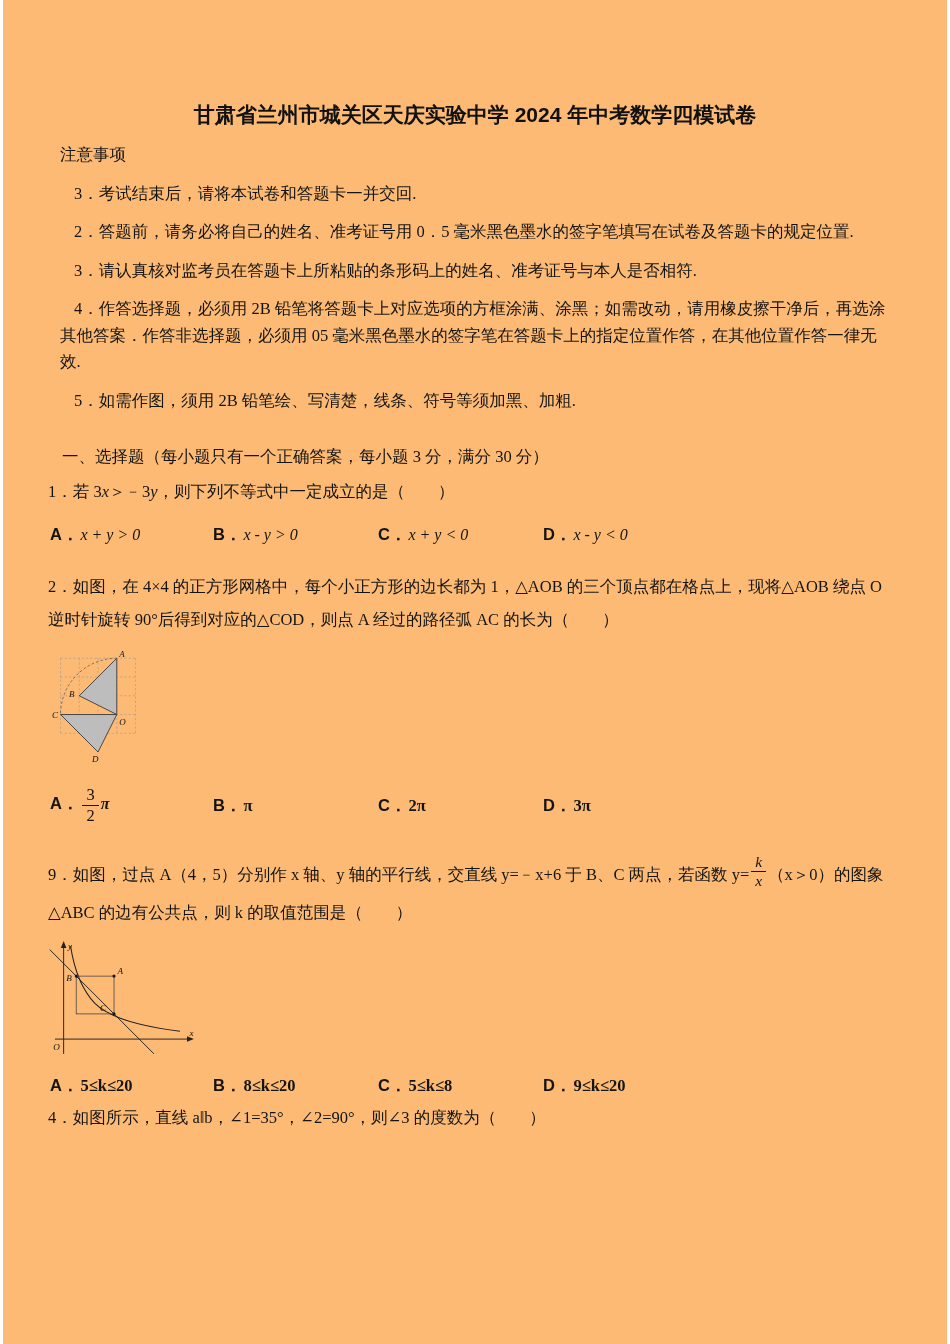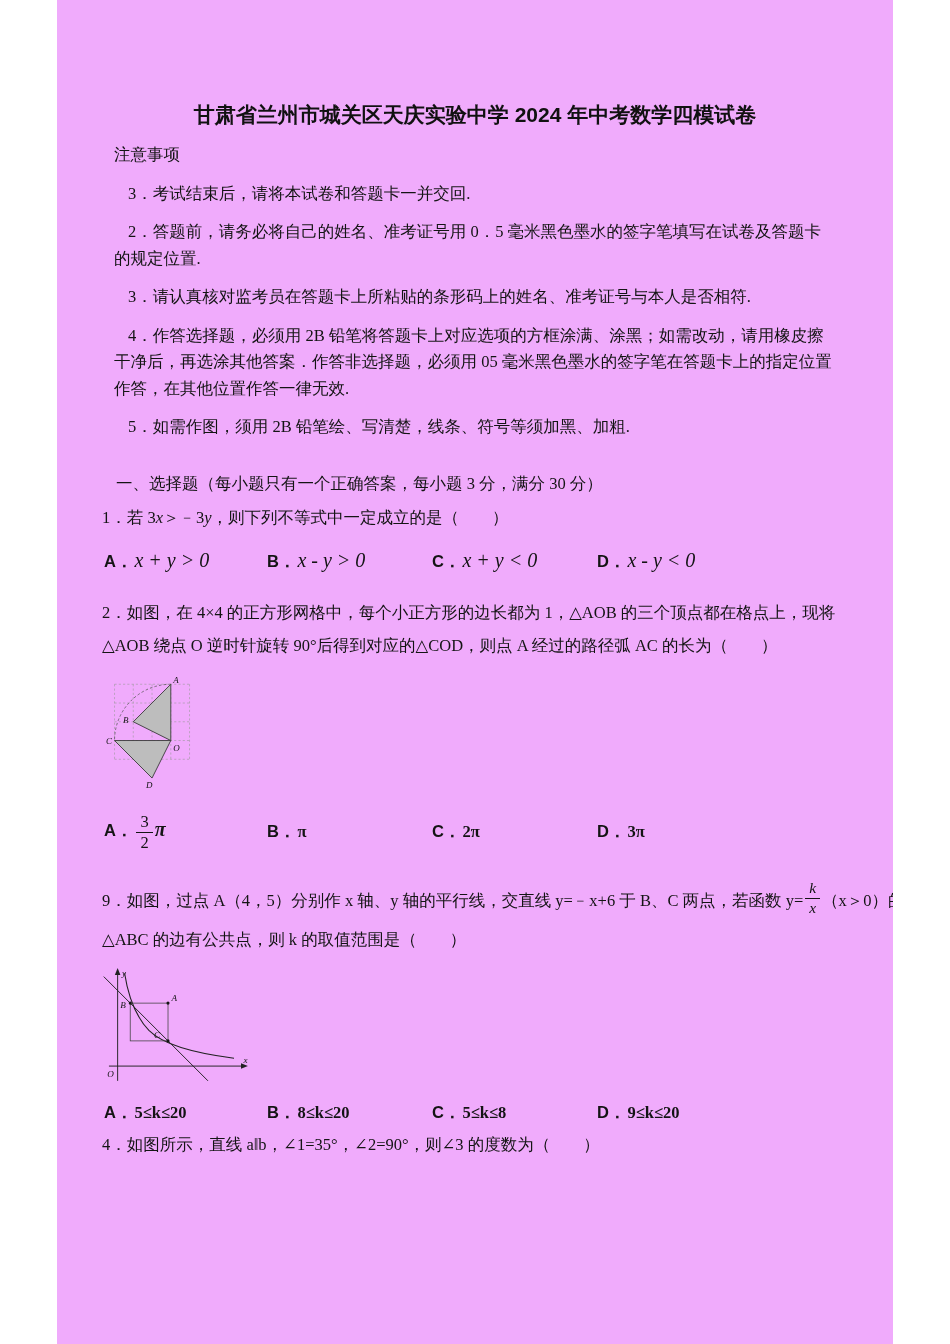--- a/index.html
+++ b/index.html
@@ -1,18 +1,18 @@
 <!DOCTYPE html>
 <html><head>
 <meta charset="utf-8">
 <style>
   html,body { margin:0; padding:0; background:#ffffff; }
   .page {
-    position:relative; width:836px; height:1344px; margin:0 auto;
-    background:#f0abfc; color:#141414; overflow:hidden; box-sizing:border-box;
+    position:relative; width:944px; height:1344px; margin:0 auto;
+    background:#fdba74; color:#141414; overflow:hidden; box-sizing:border-box;
     padding:100px 45px 40px 45px;
     font-family:"Liberation Serif","DejaVu Serif",serif;
     font-size:16.5px; line-height:26.5px;
   }
   .title {
     margin:0 0 12px 0; text-align:center;
     font-family:"Liberation Sans","DejaVu Sans",sans-serif;
     font-size:21px; font-weight:700; line-height:30px; color:#111;
   }
   .notice p { margin:12px; text-indent:14px; }
@@ -27,21 +27,21 @@
   .options {
     display:grid; grid-template-columns:163px 165px 165px auto;
     align-items:center; margin-top:12px; padding-left:2px; min-height:30px;
   }
   .options .option { white-space:nowrap; }
   .opt-label {
     font-family:"Liberation Sans","DejaVu Sans",sans-serif;
     font-weight:700; font-style:normal; margin-right:2px;
   }
   .opt-val { font-weight:700; }
-  .formula { font-size:20px; }
+  .formula { font-size:16px; }
   .frac {
     display:inline-block; vertical-align:middle; text-align:center;
     line-height:1.08; font-size:16.5px; margin:0 2px;
   }
   .frac .num { display:block; padding:0 4px 1px 4px; border-bottom:1.4px solid #141414; }
   .frac .den { display:block; padding-top:1px; }
   .frac-inline { font-style:italic; font-size:15.5px; vertical-align:-7px; }
   .fig { display:block; }
   .fig2 { margin:10px 0 4px 4px; }
   .fig3 { margin:10px 0 2px 0; }

